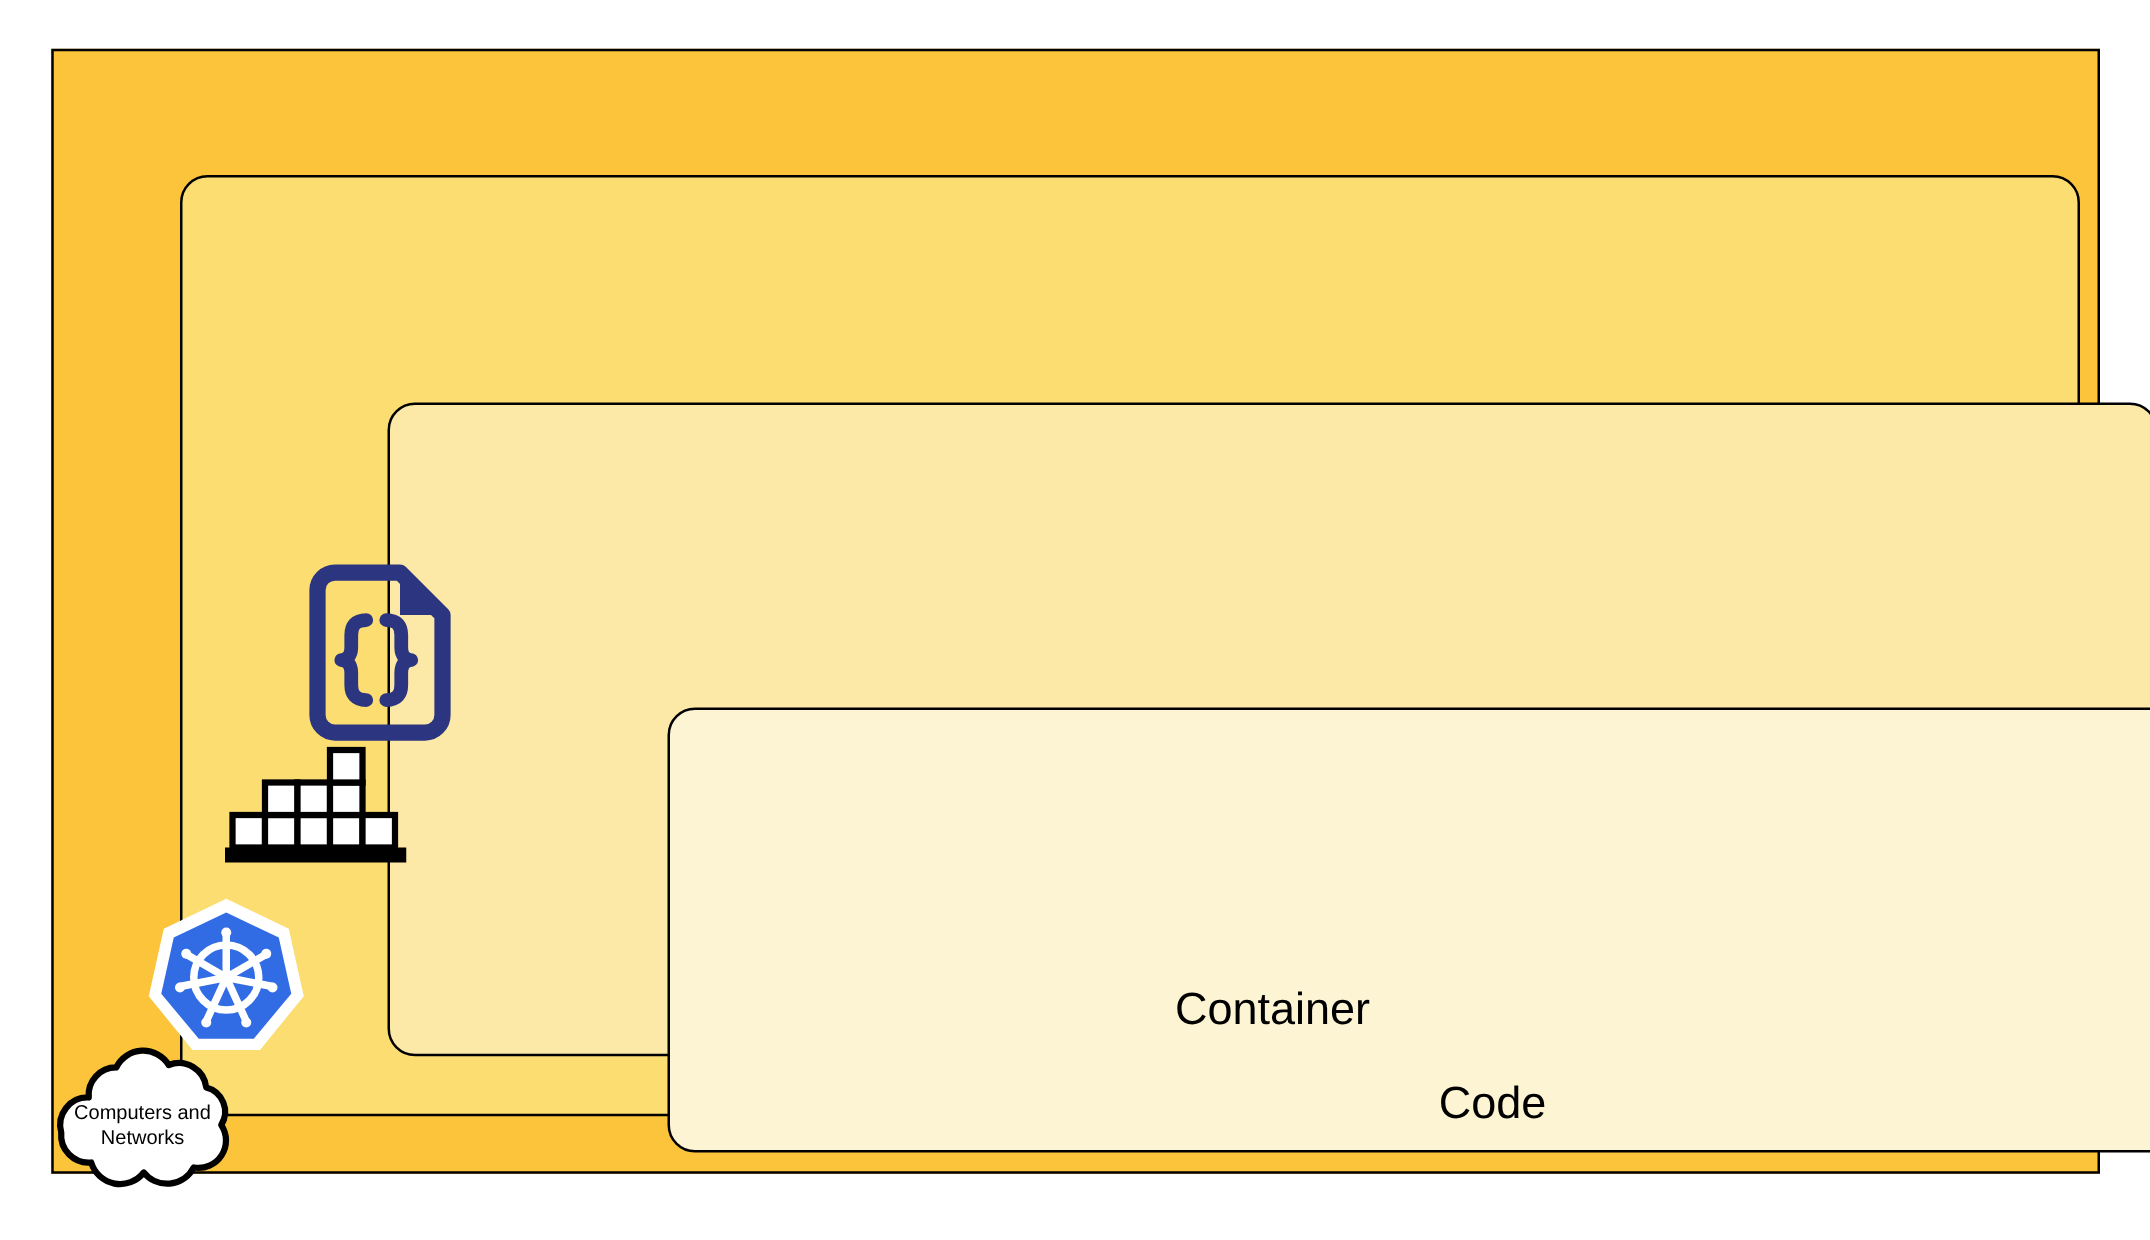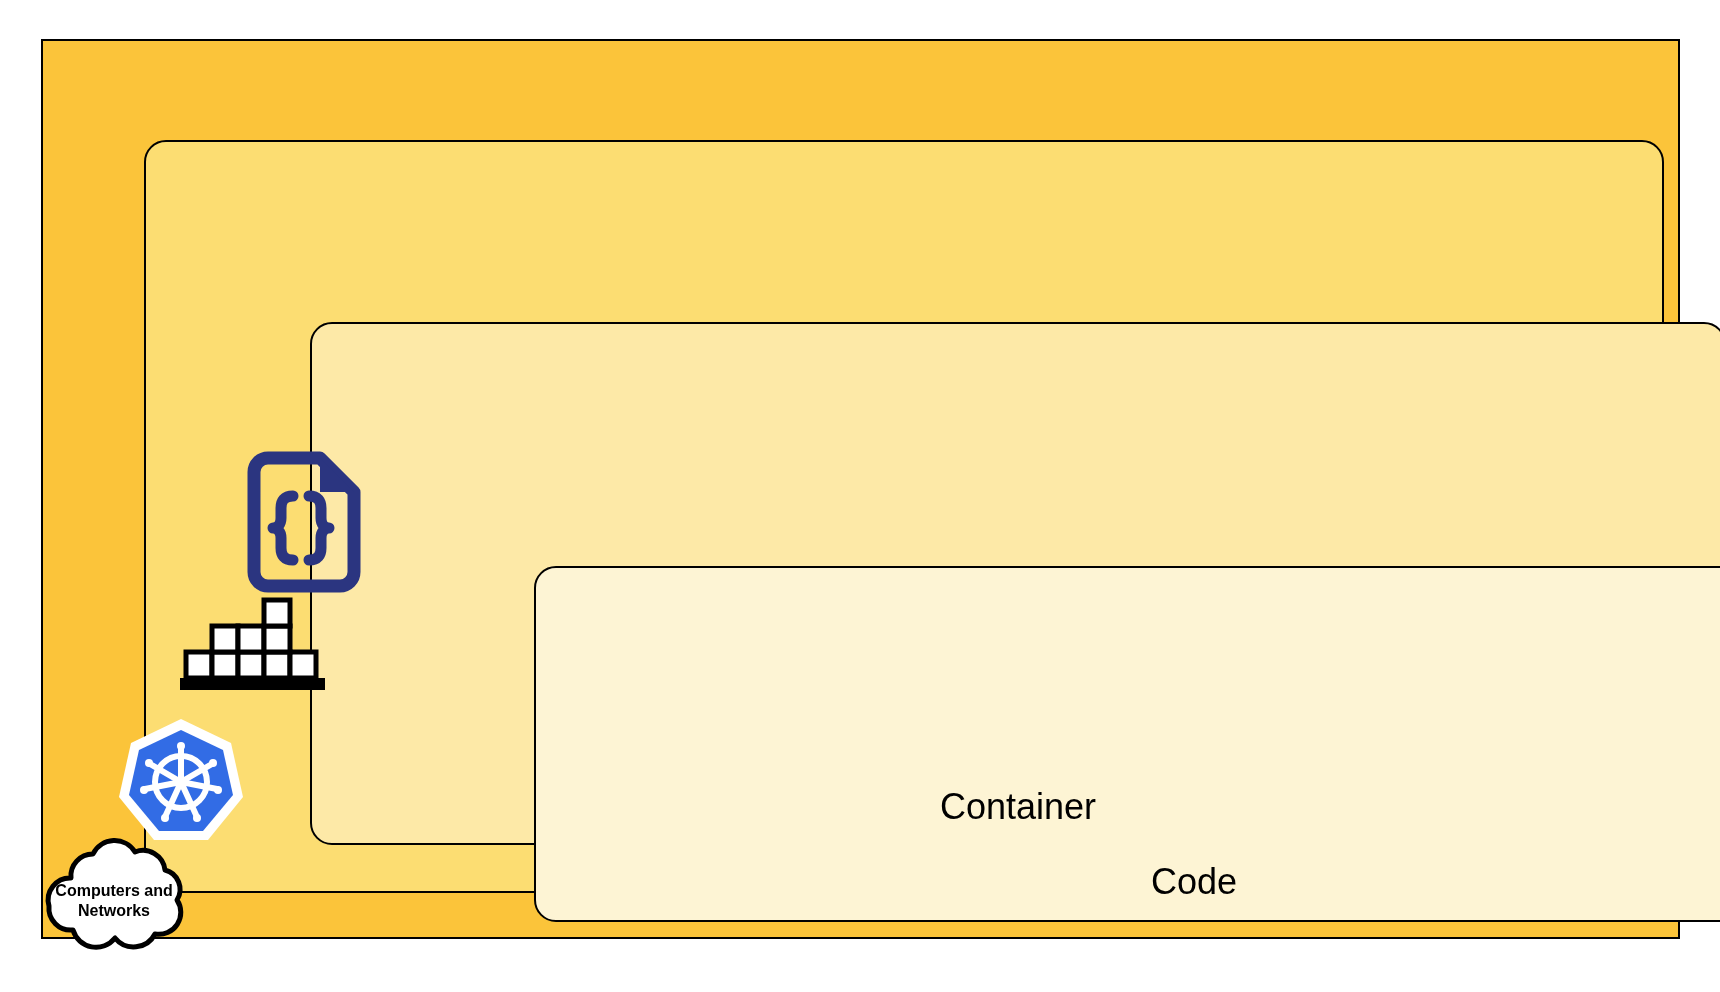--- a/index.html
+++ b/index.html
@@ -83,21 +83,20 @@
     font-size: 36px;
   }
   #label-datacenter {
     bottom: 12px;
     font-size: 32px;
   }
 
   
   .icon-abs {
     position: absolute;
-    font-weight: bold;
   }
   #icon-code {
     left: 240px;
     top: 452px;
     width: 120px;
     height: 140px;
   }
   #icon-container-blocks {
     left: 180px;
     top: 608px;

